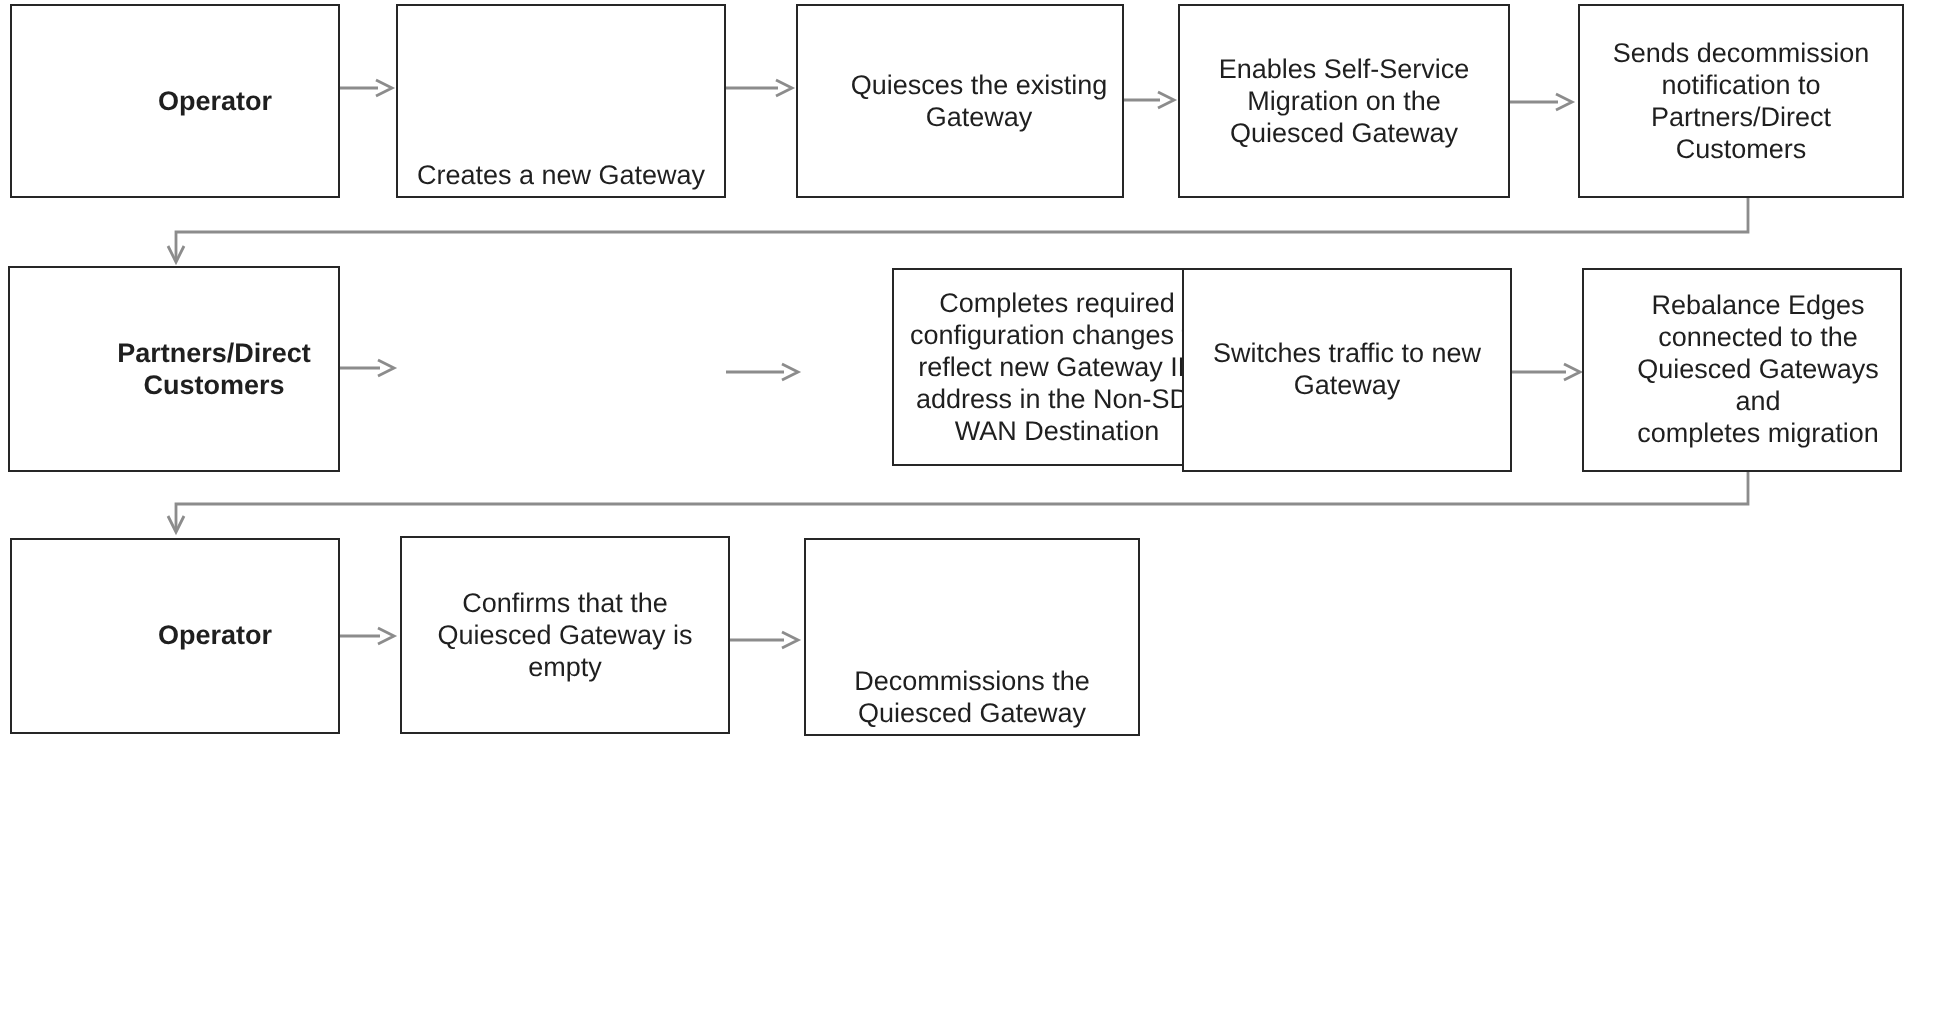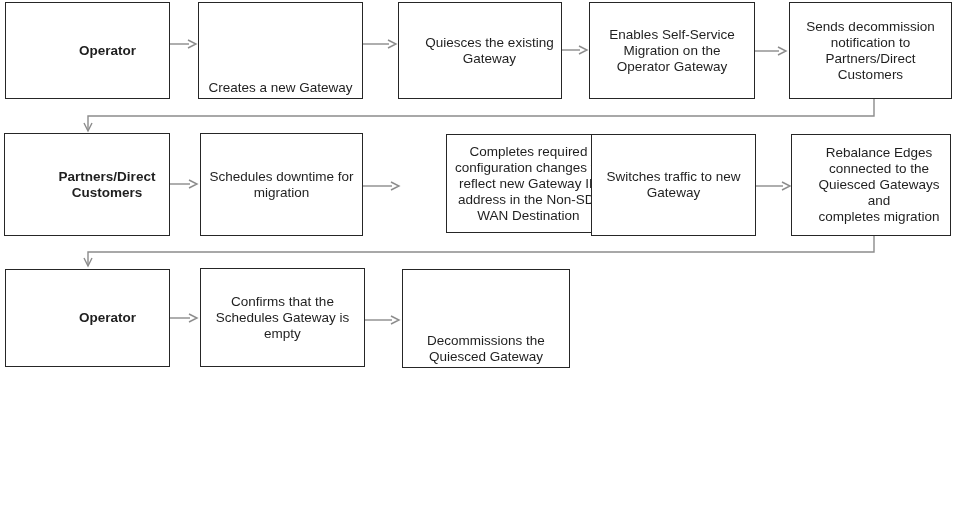--- a/index.html
+++ b/index.html
@@ -101,36 +101,32 @@
   <div class="box" style="left:198px; top:2px; width:165px; height:97px;align-items:flex-end;">
     <span class="label">Creates a new Gateway</span>
   </div>
   <div class="box" style="left:398px; top:2px; width:164px; height:97px;padding-left:23px;">
     <span class="label">Quiesces the existing
 Gateway</span>
   </div>
   <div class="box" style="left:589px; top:2px; width:166px; height:97px;">
     <span class="label">Enables Self-Service
 Migration on the
-Operator Gateway</span>
+Quiesced Gateway</span>
   </div>
   <div class="box" style="left:789px; top:2px; width:163px; height:97px;">
     <span class="label">Sends decommission
 notification to
 Partners/Direct
 Customers</span>
   </div>
 
   <div class="box bold" style="left:4px; top:133px; width:166px; height:103px;">
     <span class="label">Partners/Direct
 Customers</span>
-  </div>
-  <div class="box" style="left:200px; top:133px; width:163px; height:103px;">
-    <span class="label">Schedules downtime for
-migration</span>
   </div>
   <div class="box" style="left:402px; top:134px; width:165px; height:99px;margin-left:44px;">
     <span class="label">Completes required
 configuration changes to
 reflect new Gateway IP
 address in the Non-SD-
 WAN Destination</span>
   </div>
   <div class="box" style="left:591px; top:134px; width:165px; height:102px;">
     <span class="label">Switches traffic to new
@@ -141,21 +137,21 @@
 connected to the
 Quiesced Gateways and
 completes migration</span>
   </div>
 
   <div class="box bold" style="left:5px; top:269px; width:165px; height:98px;">
     <span class="label">Operator</span>
   </div>
   <div class="box" style="left:200px; top:268px; width:165px; height:99px;">
     <span class="label">Confirms that the
-Schedules Gateway is
+Quiesced Gateway is
 empty</span>
   </div>
   <div class="box" style="left:402px; top:269px; width:168px; height:99px;align-items:flex-end;">
     <span class="label">Decommissions the
 Quiesced Gateway</span>
   </div>
 
 </div>
 
 </body></html>

